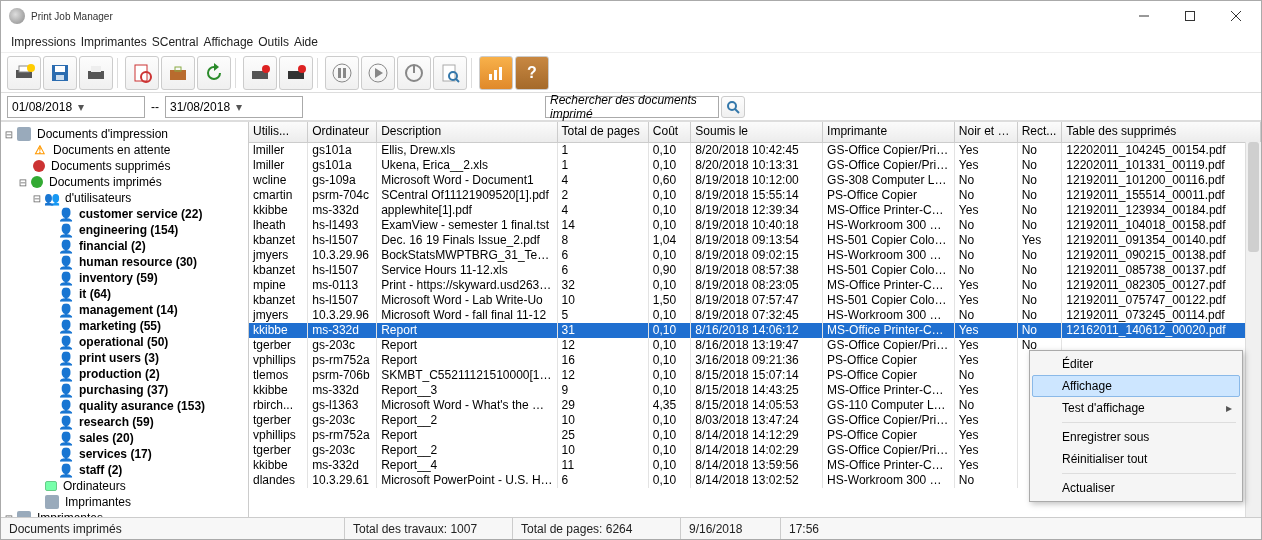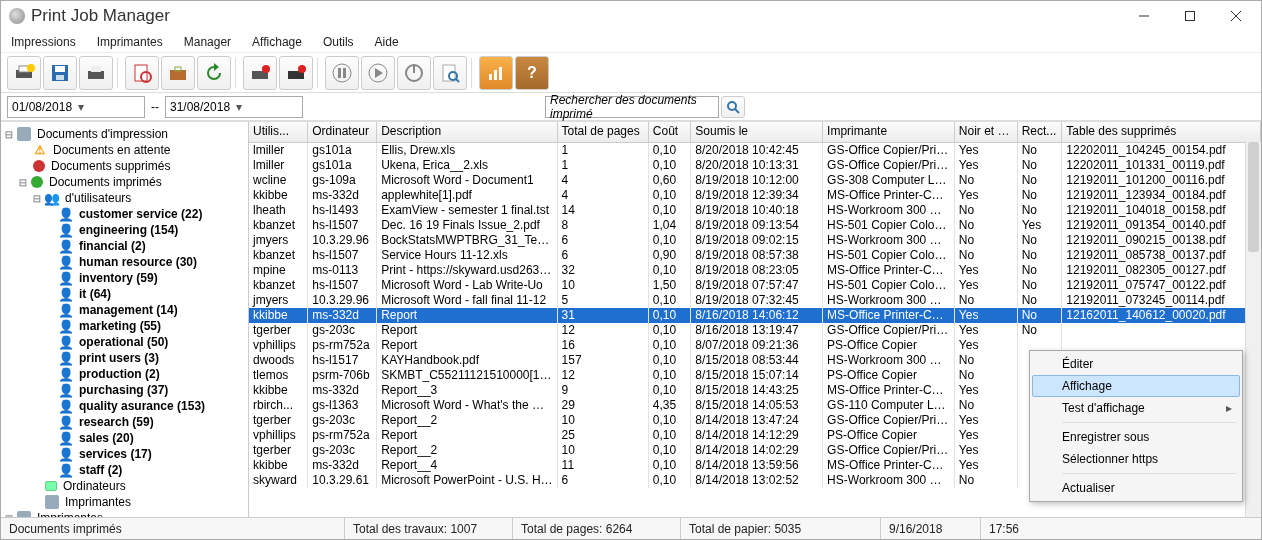--- a/index.html
+++ b/index.html
@@ -1,23 +1,23 @@
 <!DOCTYPE html>
 <html><head>
 <meta charset="utf-8">
 <style>
 *{box-sizing:border-box;margin:0;padding:0;font-family:"Segoe UI",Tahoma,sans-serif;font-size:12px;color:#000}
 body{background:#fff;overflow:hidden}
 .window{width:1262px;height:540px;border:1px solid #aaa;display:flex;flex-direction:column;background:#fff}
 .titlebar{height:30px;display:flex;align-items:center;padding:0 2px 0 8px;background:#fff}
 .titlebar .app-icon{width:16px;height:16px;margin-right:6px;border-radius:50%;background:radial-gradient(circle at 40% 40%,#ddd,#888)}
-.titlebar .title{flex:1;font-size:17px;color:#333}
+.titlebar .title{flex:1;font-size:10px;color:#333}
 .win-btn{width:46px;height:30px;display:flex;align-items:center;justify-content:center;color:#333}
 .win-btn svg{width:10px;height:10px}
-.menubar{height:22px;display:flex;align-items:center;gap:21px;padding:0 10px;border-bottom:1px solid #eee}
+.menubar{height:22px;display:flex;align-items:center;gap:5px;padding:0 10px;border-bottom:1px solid #eee}
 .menubar span{color:#222}
 .toolbar{height:40px;display:flex;align-items:center;gap:2px;padding:2px 6px;border-bottom:1px solid #ddd}
 .tbtn{width:34px;height:34px;border:1px solid #ccc;border-radius:3px;display:flex;align-items:center;justify-content:center;background:linear-gradient(#fdfdfd,#f0f0f0)}
 .tsep{width:4px;height:30px;border-left:1px solid #ddd;margin:0 2px}
 .filterbar{height:28px;display:flex;align-items:center;gap:6px;padding:2px 6px;border-bottom:1px solid #ddd}
 .date-in{height:22px;border:1px solid #aaa;padding:0 4px;background:#fff;display:flex;align-items:center}
 .date-in span{min-width:62px}
 .date-in .dd{margin-left:4px;color:#555}
 .search-wrap{margin-left:236px;display:flex;align-items:flex-end}
 .search-in{width:174px;height:22px;border:1px solid #aaa;padding:0 4px;color:#888;font-style:italic;display:flex;align-items:center}
@@ -73,21 +73,21 @@
     <div class="win-btn">
         <svg viewBox="0 0 10 10">
           <path d="M0 0l10 10M10 0L0 10" stroke="#333"></path>
         </svg>
       </div>
   </div>
 
   <div class="menubar">
     <span>Impressions</span>
     <span>Imprimantes</span>
-    <span>Manager</span>
+    <span>SCentral</span>
     <span>Affichage</span>
     <span>Outils</span>
     <span>Aide</span>
   </div>
 
   <div class="toolbar">
     <div class="tbtn">
         <svg width="22" height="22">
           <rect x="3" y="8" width="16" height="8" fill="#555"></rect>
           <rect x="6" y="4" width="10" height="6" fill="#fff" stroke="#888"></rect>
@@ -371,20 +371,32 @@
                 <td>Microsoft Word - Document1</td>
                 <td>4</td>
                 <td>0,60</td>
                 <td>8/19/2018 10:12:00</td>
                 <td>GS-308 Computer Lab...</td>
                 <td>No</td>
                 <td>No</td>
                 <td>12192011_101200_00116.pdf</td>
               </tr>
               <tr>
+                <td>cmartin</td>
+                <td>psrm-704c</td>
+                <td>SCentral Of11121909520[1].pdf</td>
+                <td>2</td>
+                <td>0,10</td>
+                <td>8/19/2018 15:55:14</td>
+                <td>PS-Office Copier</td>
+                <td>No</td>
+                <td>No</td>
+                <td>12192011_155514_00011.pdf</td>
+              </tr>
+              <tr>
                 <td>kkibbe</td>
                 <td>ms-332d</td>
                 <td>applewhite[1].pdf</td>
                 <td>4</td>
                 <td>0,10</td>
                 <td>8/19/2018 12:39:34</td>
                 <td>MS-Office Printer-Cop...</td>
                 <td>Yes</td>
                 <td>No</td>
                 <td>12192011_123934_00184.pdf</td>
@@ -496,35 +508,23 @@
                 <td>Yes</td>
                 <td>No</td>
                 <td></td>
               </tr>
               <tr>
                 <td>vphillips</td>
                 <td>ps-rm752a</td>
                 <td>Report</td>
                 <td>16</td>
                 <td>0,10</td>
-                <td>8/07/2018 09:21:36</td>
+                <td>3/16/2018 09:21:36</td>
                 <td>PS-Office Copier</td>
                 <td>Yes</td>
-                <td></td>
-                <td></td>
-              </tr>
-              <tr>
-                <td>dwoods</td>
-                <td>hs-l1517</td>
-                <td>KAYHandbook.pdf</td>
-                <td>157</td>
-                <td>0,10</td>
-                <td>8/15/2018 08:53:44</td>
-                <td>HS-Workroom 300 Co...</td>
-                <td>No</td>
                 <td></td>
                 <td></td>
               </tr>
               <tr>
                 <td>tlemos</td>
                 <td>psrm-706b</td>
                 <td>SKMBT_C55211121510000[1].pdf</td>
                 <td>12</td>
                 <td>0,10</td>
                 <td>8/15/2018 15:07:14</td>
@@ -556,21 +556,21 @@
                 <td>No</td>
                 <td></td>
                 <td></td>
               </tr>
               <tr>
                 <td>tgerber</td>
                 <td>gs-203c</td>
                 <td>Report__2</td>
                 <td>10</td>
                 <td>0,10</td>
-                <td>8/14/2018 13:47:24</td>
+                <td>8/03/2018 13:47:24</td>
                 <td>GS-Office Copier/Print...</td>
                 <td>Yes</td>
                 <td></td>
                 <td></td>
               </tr>
               <tr>
                 <td>vphillips</td>
                 <td>ps-rm752a</td>
                 <td>Report</td>
                 <td>25</td>
@@ -599,21 +599,21 @@
                 <td>Report__4</td>
                 <td>11</td>
                 <td>0,10</td>
                 <td>8/14/2018 13:59:56</td>
                 <td>MS-Office Printer-Cop...</td>
                 <td>Yes</td>
                 <td></td>
                 <td></td>
               </tr>
               <tr>
-                <td>skyward</td>
+                <td>dlandes</td>
                 <td>10.3.29.61</td>
                 <td>Microsoft PowerPoint - U.S. Histo...</td>
                 <td>6</td>
                 <td>0,10</td>
                 <td>8/14/2018 13:02:52</td>
                 <td>HS-Workroom 300 Co...</td>
                 <td>No</td>
                 <td></td>
                 <td></td>
               </tr>
@@ -624,29 +624,28 @@
           <div class="thumb"></div>
         </div>
 
       <div class="ctx">
         <div id="ctx-items">
             <div class="mi">Éditer</div>
             <div class="mi hi">Affichage</div>
             <div class="mi">Test d'affichage<span class="arrow">▸</span></div>
             <div class="mi sep"></div>
             <div class="mi">Enregistrer sous</div>
-            <div class="mi">Sélectionner https</div>
+            <div class="mi">Réinitialiser tout</div>
             <div class="mi sep"></div>
             <div class="mi">Actualiser</div>
           </div>
       </div>
     </div>
   </div>
 
   <div class="status">
     <div class="cell" style="width:344px">Documents imprimés</div>
     <div class="cell" style="width:168px">Total des travaux: 1007</div>
     <div class="cell" style="width:168px">Total de pages: 6264</div>
-    <div class="cell" style="width:200px">Total de papier: 5035</div>
     <div class="cell" style="width:100px">9/16/2018</div>
     <div class="cell" style="flex:1;border-right:none">17:56</div>
   </div>
 </div>
 
 </body></html>

